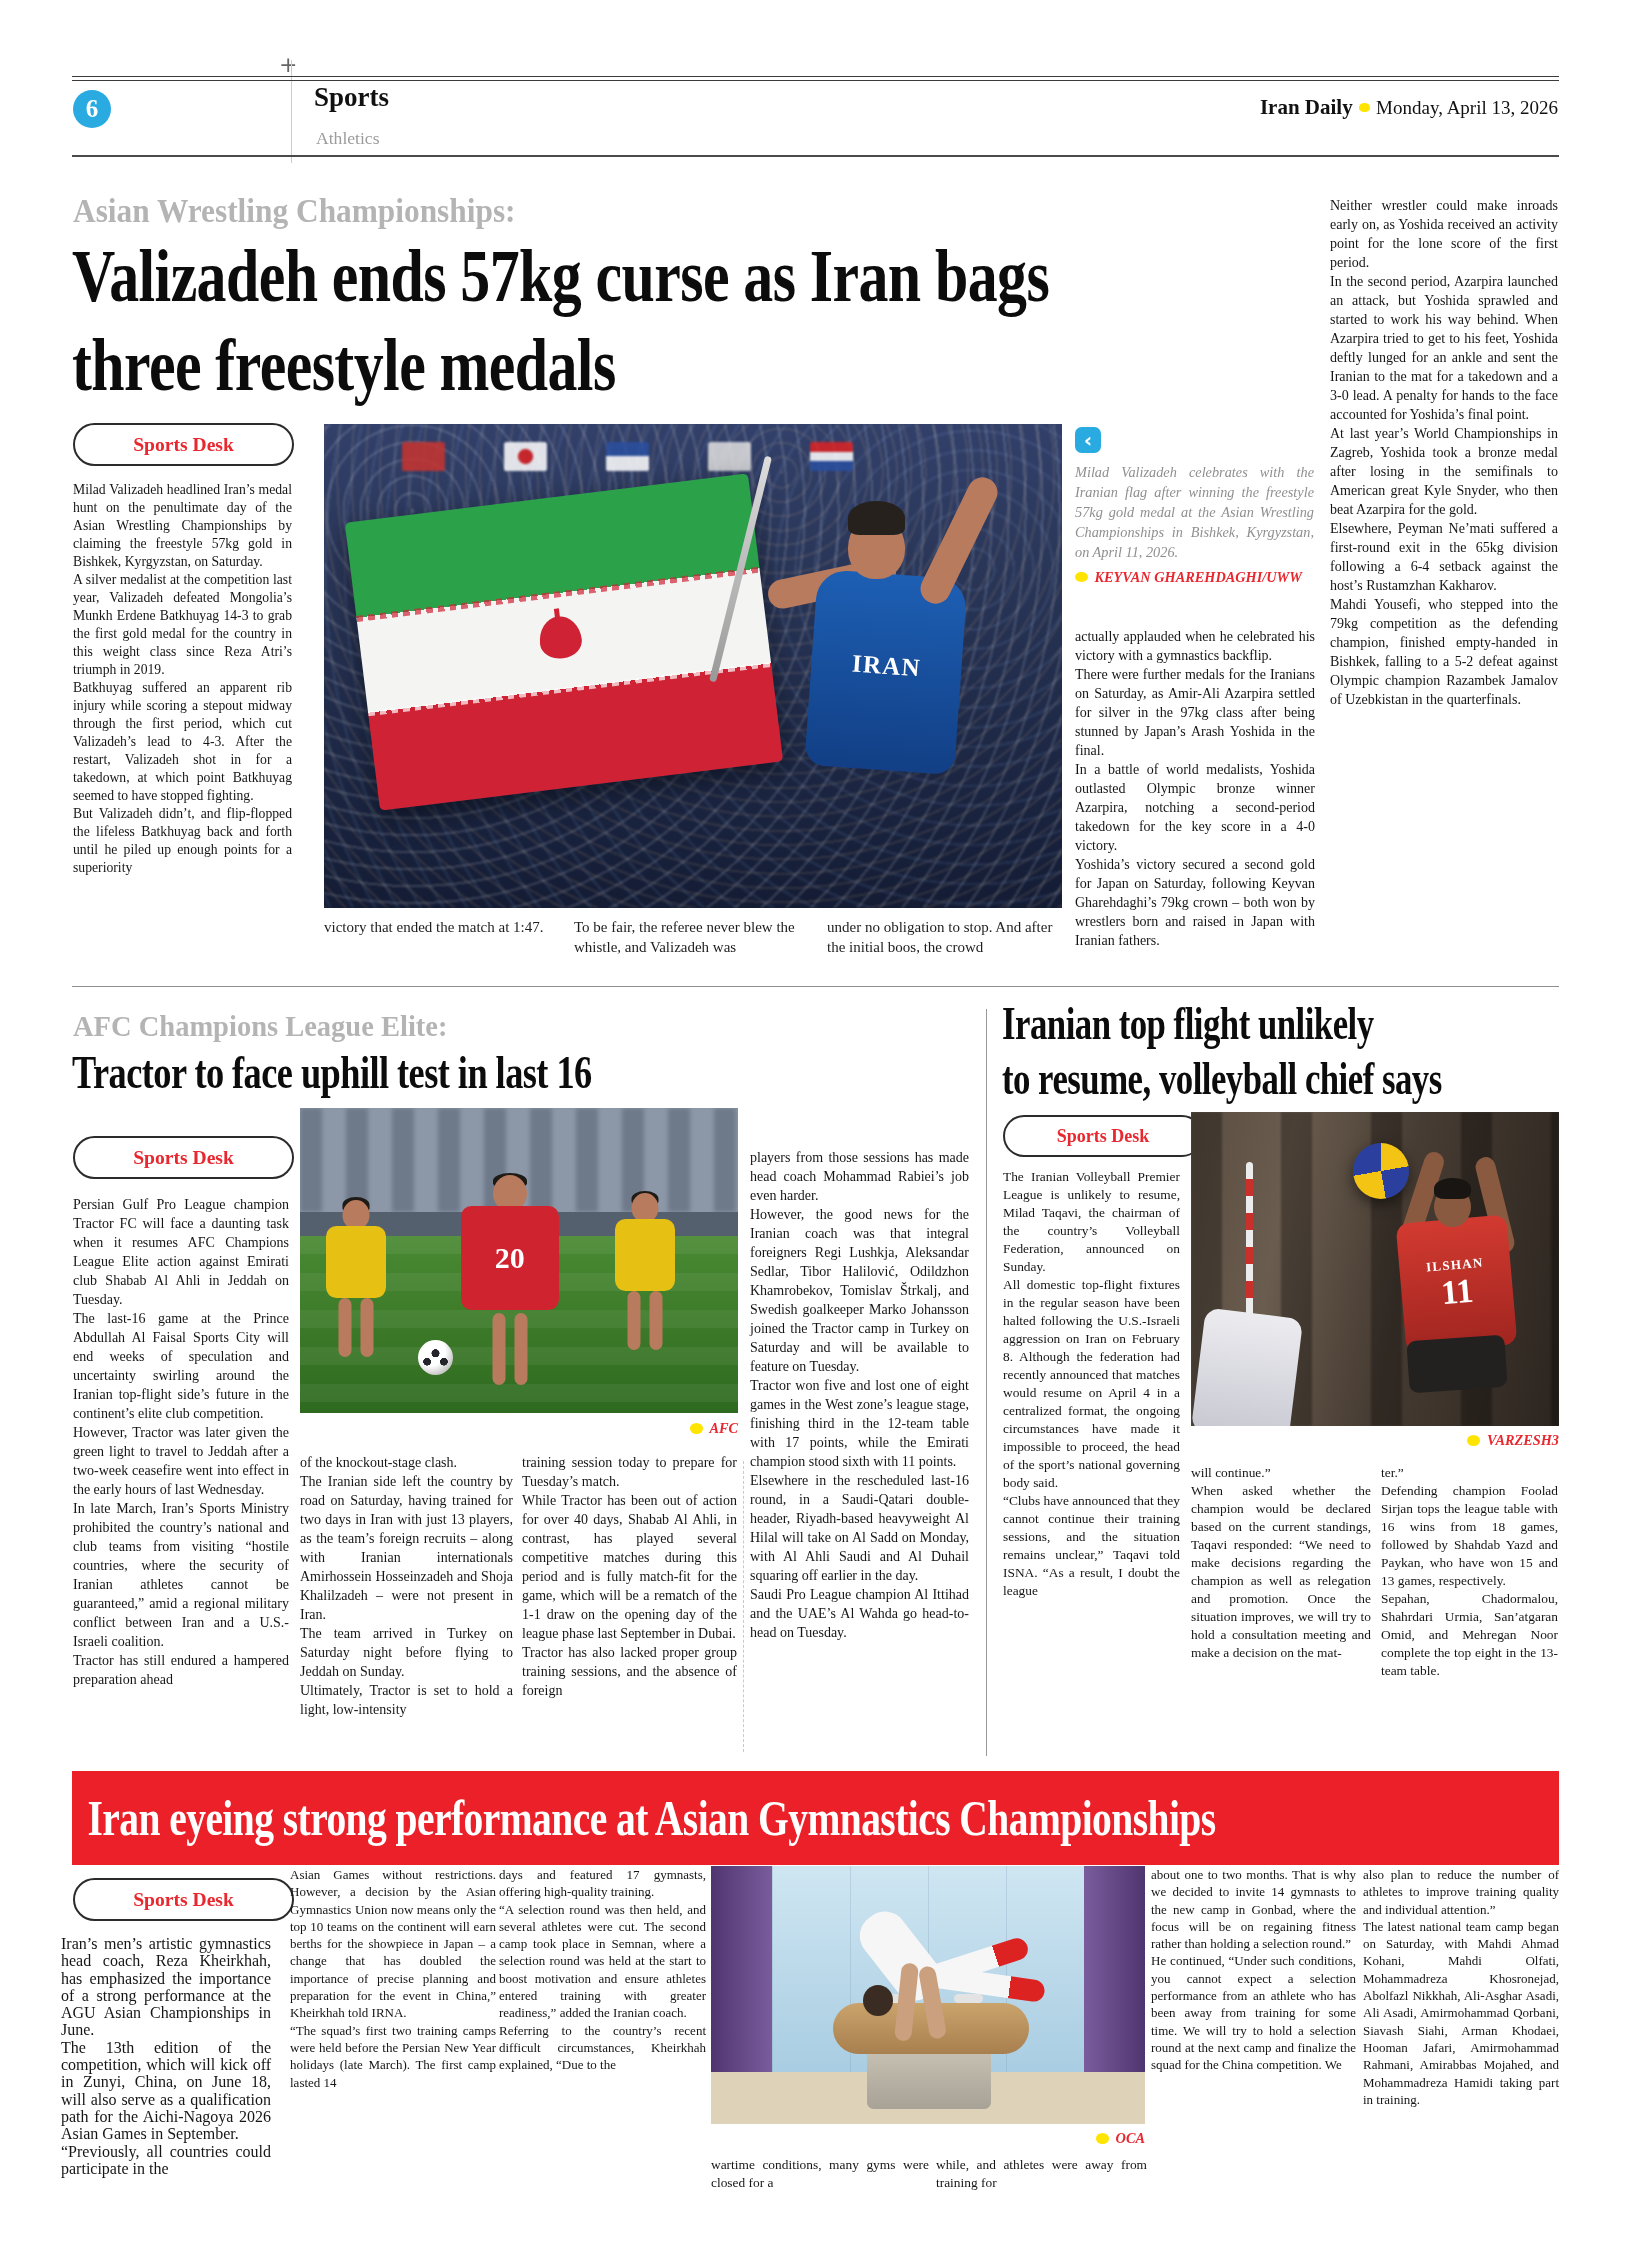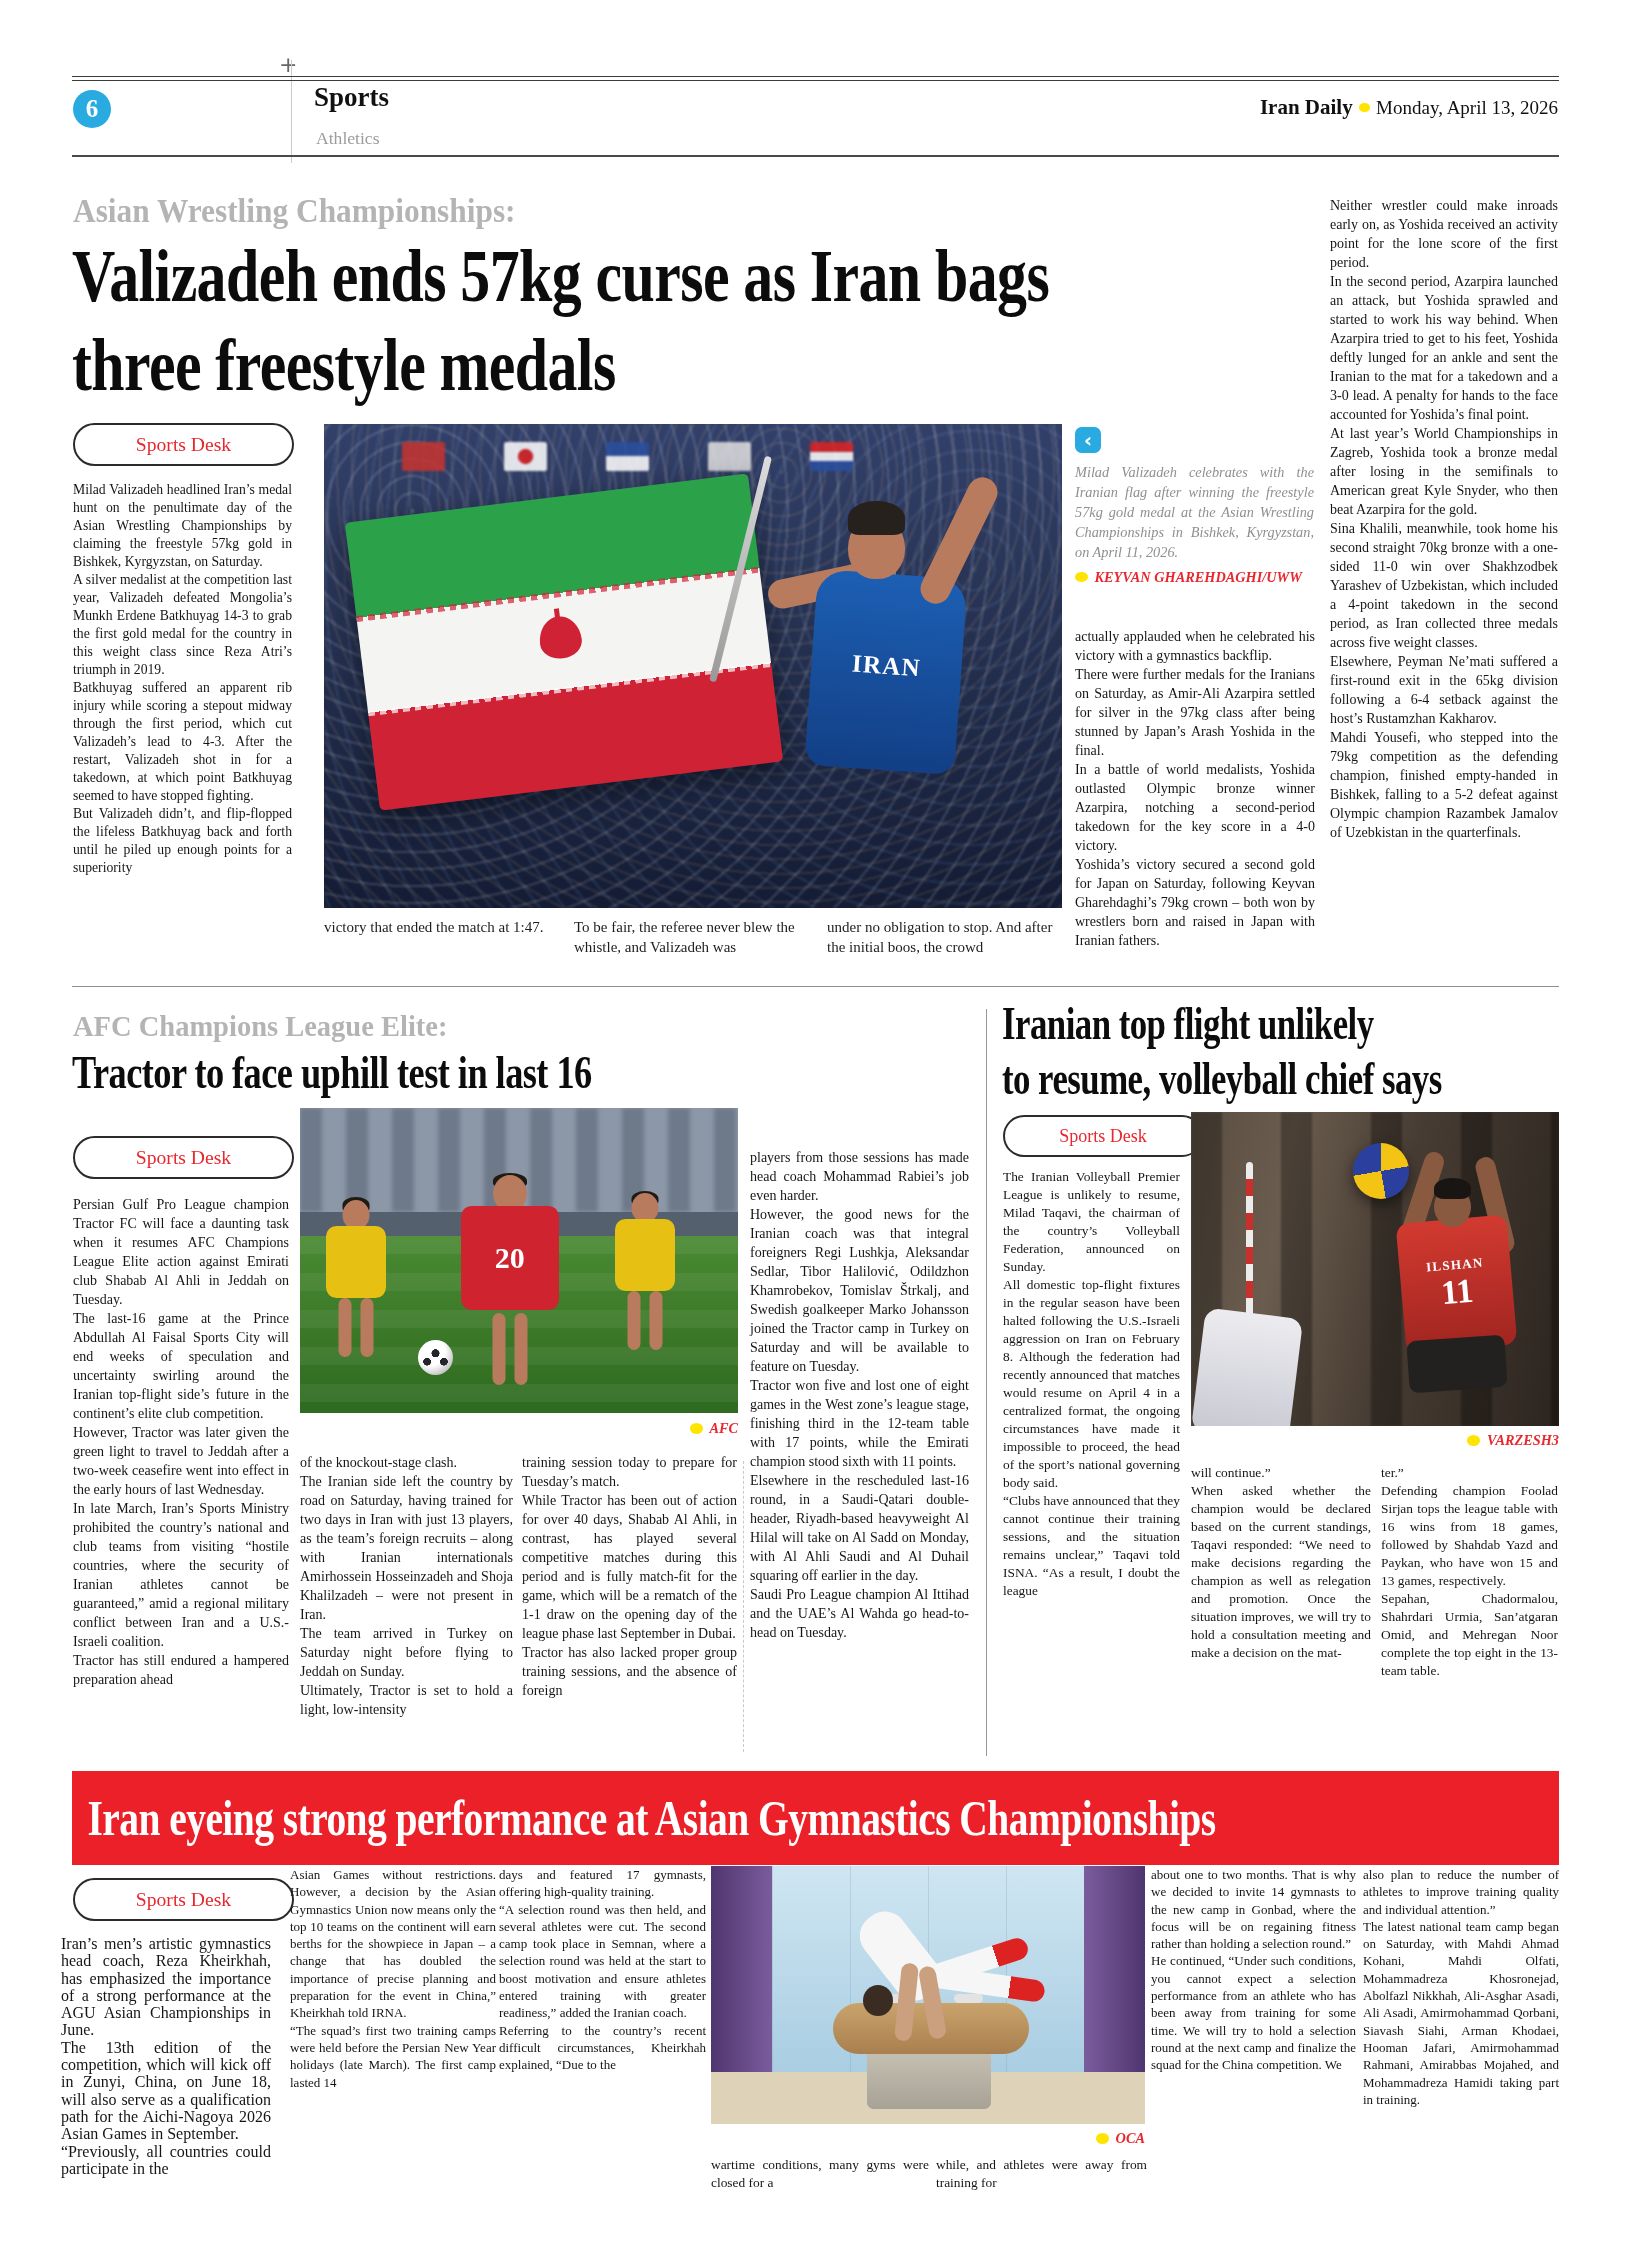--- a/index.html
+++ b/index.html
@@ -19,21 +19,21 @@
   .sec-sub{left:316px;top:128px;font-size:17.6px;color:#9c9c9c;}
   .brand{right:72px;top:95px;display:flex;align-items:center;gap:6.5px;font-size:19px;color:#111;}
   .brand .brand-name{font-weight:bold;font-size:21px;}
   .dot{display:inline-block;width:13px;height:10.4px;border-radius:50%;background:#ffe400;}
   .dot.small{width:10.4px;height:8.5px;}
 
   
   .kicker{font-weight:bold;color:#b4b4b4;transform:scaleX(.95);transform-origin:0 0;white-space:nowrap;}
   .headline{font-weight:bold;color:#0c0c0c;transform-origin:0 0;white-space:nowrap;letter-spacing:-0.7px;}
   .pill{border:2px solid #2b2b2b;border-radius:26px;display:flex;align-items:center;justify-content:center;
-        color:#e8272e;font-weight:normal;font-size:19.6px;background:#fff;}
+        color:#e8272e;font-weight:bold;font-size:19.6px;background:#fff;}
   .body-text{text-align:justify;hyphens:auto;-webkit-hyphens:auto;}
   .body-text p{margin:0;}
   .credit{display:flex;align-items:center;gap:6.5px;font-style:italic;font-weight:bold;font-size:14.3px;color:#e8272e;}
   .credit.right{justify-content:flex-end;}
   .caption{font-style:italic;color:#8f8f8f;font-size:14.3px;line-height:1.4;text-align:justify;}
   .back-icon{width:26px;height:26px;border-radius:6.5px;background:#29abe2;color:#fff;display:flex;
              align-items:center;justify-content:center;font-size:19.6px;font-weight:bold;font-family:"DejaVu Sans",sans-serif;}
   .divider1{left:72px;top:986px;width:1487px;height:1.3px;background:#8f8f8f;}
   .vsep{left:986px;top:1009px;width:0.7px;height:747px;background:#999;}
   .dashcol{left:743px;top:1461px;height:291px;width:0;border-left:1.3px dashed #c9c9c9;}
@@ -233,21 +233,20 @@
   <div class="abs body-text w-col2">
       <p>actually applauded when he celebrated his victory with a gymnastics backflip.</p>
       <p>There were further medals for the Iranians on Saturday, as Amir-Ali Azarpira settled for silver in the 97kg class after being stunned by Japan’s Arash Yoshida in the final.</p>
       <p>In a battle of world medalists, Yoshida outlasted Olympic bronze winner Azarpira, notching a second-period takedown for the key score in a 4-0 victory.</p>
       <p>Yoshida’s victory secured a second gold for Japan on Saturday, following Keyvan Gharehdaghi’s 79kg crown – both won by wrestlers born and raised in Japan with Iranian fathers.</p>
     </div>
   <div class="abs body-text w-col3">
       <p>Neither wrestler could make inroads early on, as Yoshida received an activity point for the lone score of the first period.</p>
       <p>In the second period, Azarpira launched an attack, but Yoshida sprawled and started to work his way behind. When Azarpira tried to get to his feet, Yoshida deftly lunged for an ankle and sent the Iranian to the mat for a takedown and a 3-0 lead. A penalty for hands to the face accounted for Yoshida’s final point.</p>
       <p>At last year’s World Championships in Zagreb, Yoshida took a bronze medal after losing in the semifinals to American great Kyle Snyder, who then beat Azarpira for the gold.</p>
-      <p>Sina Khalili, meanwhile, took home his second straight 70kg bronze with a one-sided 11-0 win over Shakhzodbek Yarashev of Uzbekistan, which included a 4-point takedown in the second period, as Iran collected three medals across five weight classes.</p>
       <p>Elsewhere, Peyman Ne’mati suffered a first-round exit in the 65kg division following a 6-4 setback against the host’s Rustamzhan Kakharov.</p>
       <p>Mahdi Yousefi, who stepped into the 79kg competition as the defending champion, finished empty-handed in Bishkek, falling to a 5-2 defeat against Olympic champion Razambek Jamalov of Uzebkistan in the quarterfinals.</p>
     </div>
 
   <div class="abs strip strip1">victory that ended the match at 1:47.</div>
   <div class="abs strip strip2">To be fair, the referee never blew the whistle, and Valizadeh was</div>
   <div class="abs strip strip3">under no obligation to stop. And after the initial boos, the crowd</div>
 
   <div class="abs divider1"></div>
 

